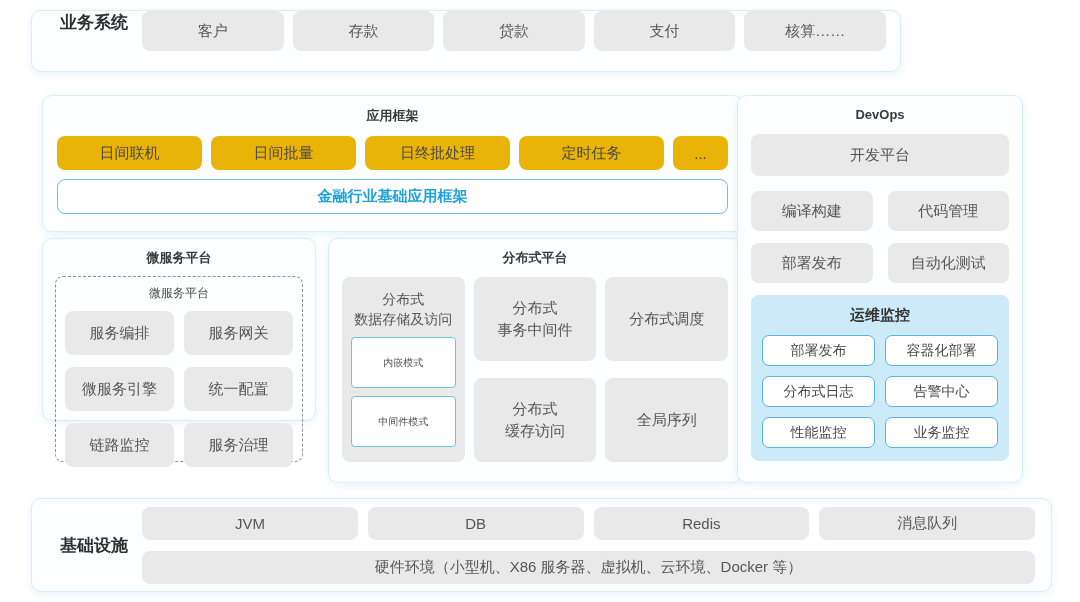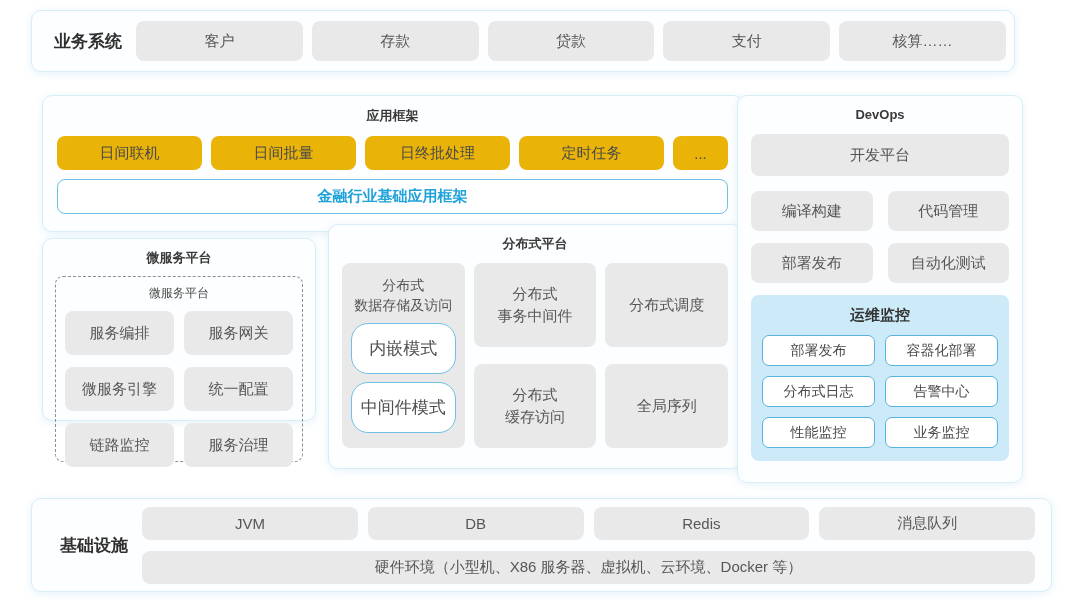--- a/index.html
+++ b/index.html
@@ -30,21 +30,21 @@
     color:#4a4a4a; display:flex; align-items:center; justify-content:center;
     font-size:14px; box-sizing:border-box;
   }
 
   .panel-title { text-align:center; font-size:13px; font-weight:600; color:#3a3a3a; }
   .side-label { font-size:17px; font-weight:700; color:#2f2f2f; text-align:center; flex-shrink:0; }
   .row { display:flex; gap:9px; flex:1; }
   .grid2 { display:grid; grid-template-columns:1fr 1fr; }
 
   
-  .biz { left:31px; top:10px; width:984px; height:62px; display:flex; align-items:center; padding:0 8px; }
+  .biz { left:31px; top:10px; width:870px; height:62px; display:flex; padding:0 14px; }
   .biz .side-label { width:96px; }
   .biz .gbox { flex:1; height:40px; }
 
   
   .appfw { left:42px; top:95px; width:701px; height:137px; padding:11px 14px 0; }
   .blue-row { display:flex; gap:9px; margin-top:11px; }
   .blue-row .bbox { flex:1; height:34px; }
   .blue-row .bbox.small { flex:0 0 55px; }
   .banner {
     margin-top:9px; height:33px; background:#ffffff;
@@ -57,32 +57,32 @@
   .micro { left:42px; top:238px; width:274px; height:183px; padding:10px 12px 23px; }
   .dashed {
     margin-top:9px; border:1.2px dashed #8f8f8f; border-radius:8px;
     padding:6px 9px 10px; height:168px;
   }
   .dashed-title { text-align:center; font-size:12px; color:#474747; margin:2px 0 9px; }
   .microgrid { gap:12px 10px; }
   .microgrid .gbox { height:44px; }
 
   
-  .dist { left:328px; top:224px; width:414px; height:245px; padding:10px 13px; }
+  .dist { left:328px; top:238px; width:414px; height:245px; padding:10px 13px; }
   .dist-grid { display:grid; grid-template-columns:1fr 1fr 1fr; gap:16px 9px; margin-top:10px; }
   .storage {
     grid-column:1; grid-row:1 / span 2; height:185px;
     display:flex; flex-direction:column; align-items:stretch; justify-content:flex-start;
     padding:13px 9px 9px;
   }
   .storage-label { text-align:center; font-size:14px; color:#565656; line-height:1.4; }
   .mode {
-    background:#ffffff; border:1.5px solid #6fc0e3; border-radius:17px;
+    background:#ffffff; border:1.5px solid #6fc0e3; border-radius:4px;
     height:49px; display:flex; align-items:center; justify-content:center;
-    font-size:17px; color:#4f4f4f; margin-top:8px; flex-shrink:0;
+    font-size:10px; color:#4f4f4f; margin-top:8px; flex-shrink:0;
   }
   .mode:first-of-type { margin-top:16px; }
   .cell { height:84px; flex-direction:column; line-height:1.45; }
 
   
   .devops { left:737px; top:95px; width:286px; height:388px; padding:11px 13px; }
   .devops .wide { height:42px; margin-top:12px; }
   .devgrid { gap:12px 15px; margin-top:15px; }
   .devgrid .gbox { height:40px; }
   .ops {

